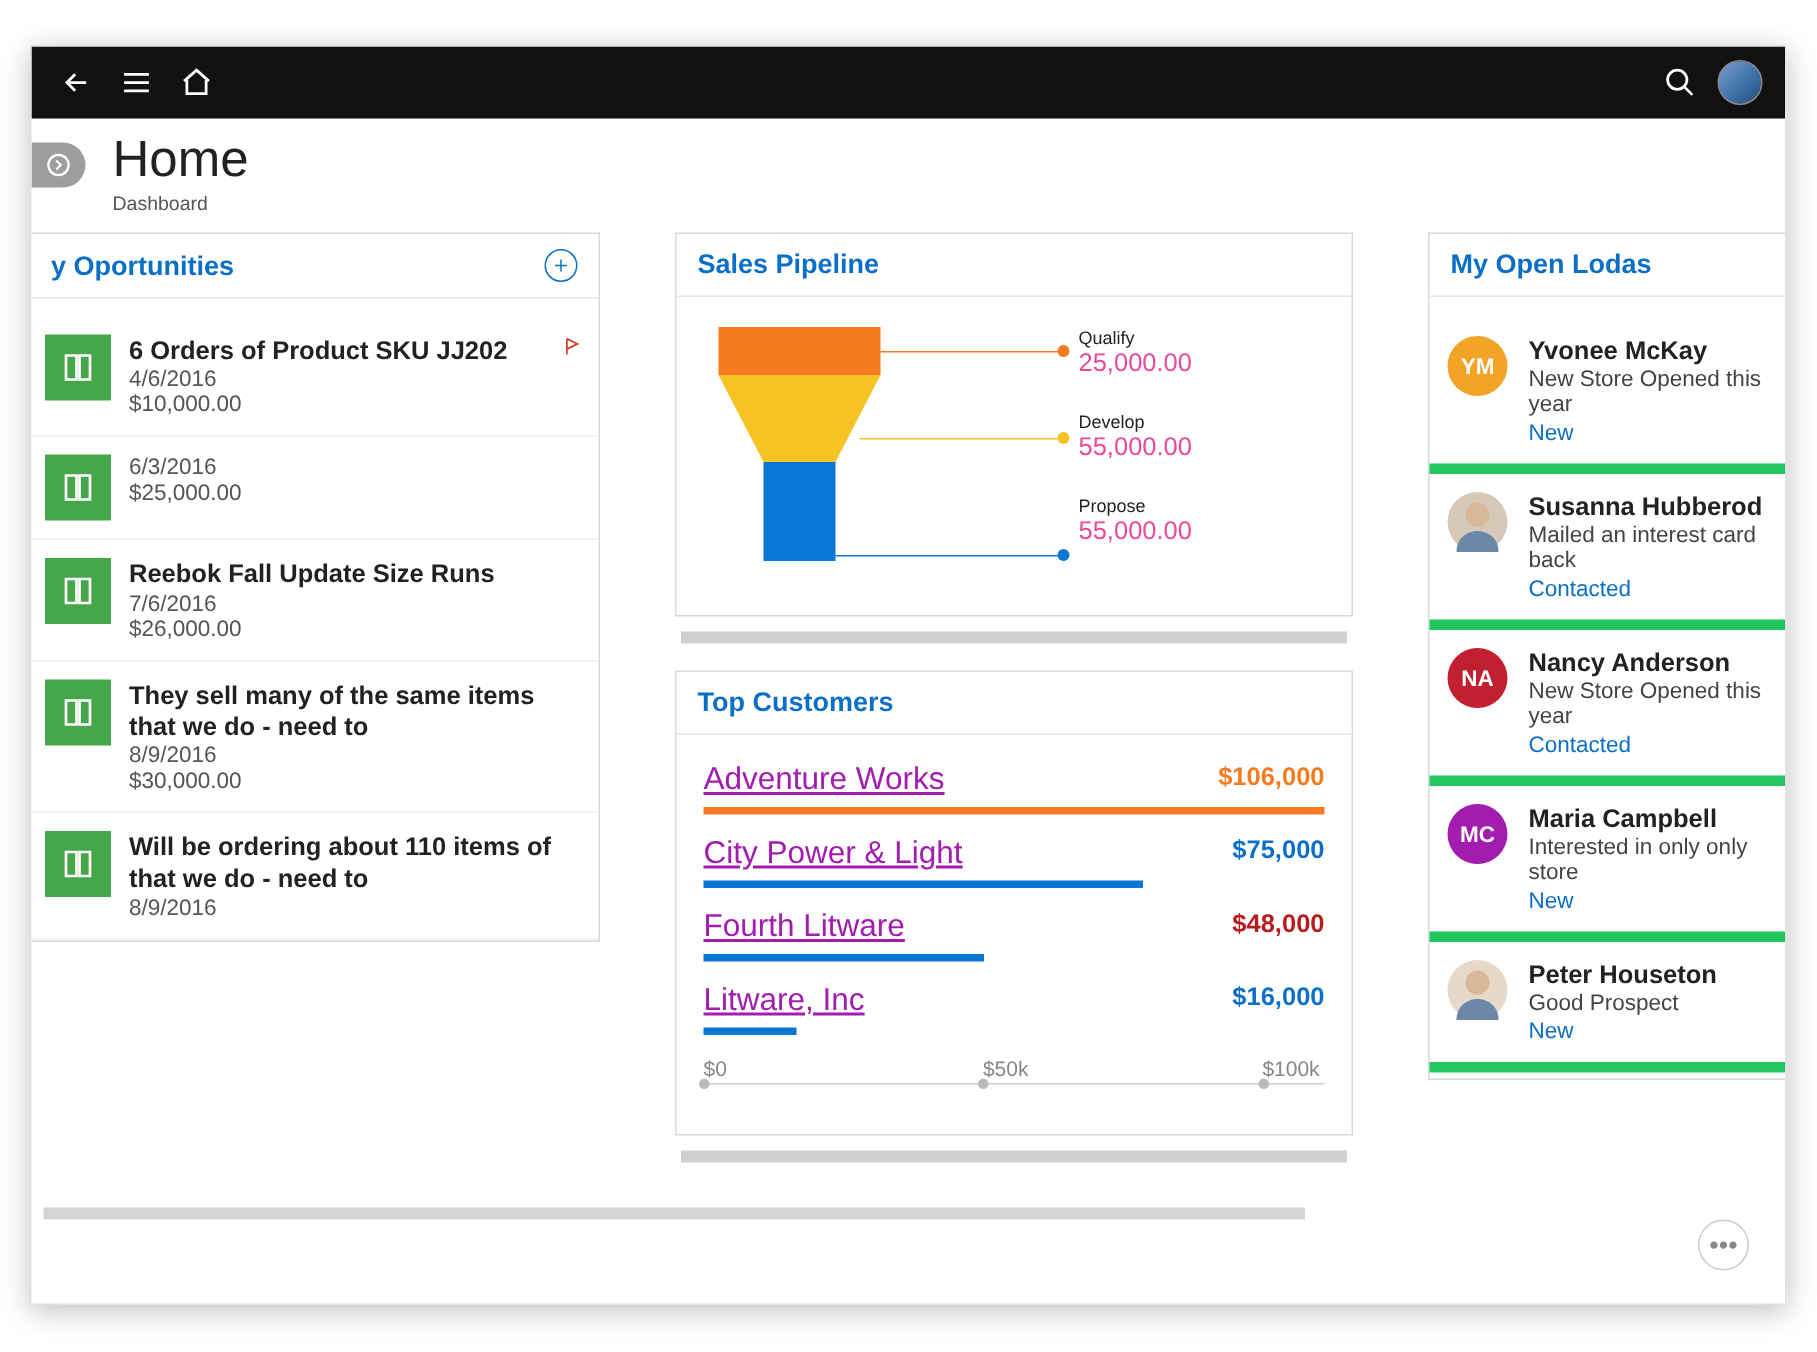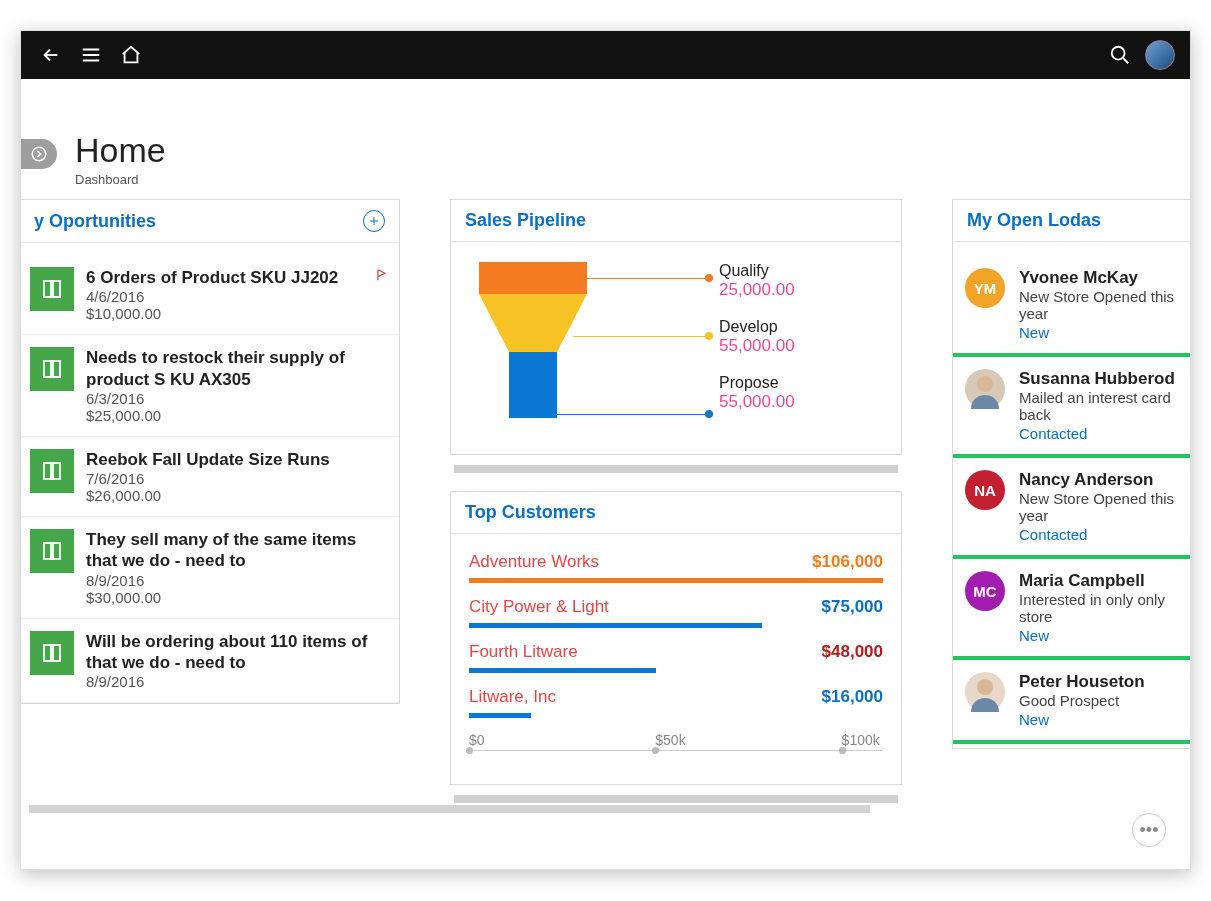--- a/index.html
+++ b/index.html
@@ -40,21 +40,20 @@
     width: 30px; height: 30px; border-radius: 50%;
     background: linear-gradient(135deg,#7a9ecf 0%,#3a6ea5 60%,#284b73 100%);
     border: 1px solid #888;
   }
 
   
   .page-header {
     display: flex;
     align-items: flex-start;
     padding: 8px 0 12px 0;
-    margin-top: 44px;
   }
   .expand-pill {
     width: 36px; height: 30px;
     background: #9e9e9e;
     border-radius: 0 15px 15px 0;
     display: flex; align-items: center; justify-content: center;
     margin-top: 8px;
     cursor: pointer;
   }
   .expand-pill svg { stroke: #fff; }
@@ -127,46 +126,46 @@
     margin-left: auto;
     color: #d04030;
   }
 
   
   .pipeline-body { padding: 20px 18px 22px 18px; }
   .funnel-area { width: 250px; position:relative; height:170px;}
   .funnel-shape { position:absolute; }
   .stage-labels { flex:1; }
   .stage { height:56px; }
-  .stage .n { font-size:16px; color:#222; }
+  .stage .n { font-size:12px; color:#222; }
   .stage .v { font-size:17px; color:#ec4899; }
   .connector {
     position:absolute;
     height:1px;
     border-top:1px solid;
   }
   .dot { position:absolute; width:8px;height:8px;border-radius:50%; }
 
   
   .cust-body { padding: 12px 18px 22px 18px; }
   .cust-row { padding: 6px 0 2px 0; cursor:pointer;}
   .cust-top { display:flex; }
-  .cust-name { font-size:17px; color:#ef4444; }
+  .cust-name { font-size:21px; color:#a21caf;text-decoration:underline; }
   .cust-val { margin-left:auto; font-size:17px; font-weight:600;}
   .cust-bar { height:5px; margin-top:6px; margin-bottom:6px;}
   .axis { position:relative; height:30px; margin-top:6px;}
   .axis-line { position:absolute; top:18px; left:0; right:0; height:1px; background:#ccc;}
   .tick { position:absolute; top:0; font-size:14px; color:#888;}
   .tick-dot { position:absolute; top:15px; width:7px;height:7px;border-radius:50%;background:#bbb;}
 
   
   .leads-body { padding: 4px 0; }
   .lead {
     display:flex; gap:14px; padding:12px 12px;
-    border-bottom:4px solid #22c55e;
+    border-bottom:7px solid #22c55e;
     cursor:pointer;
   }
   .lead:first-child { margin-top:10px;}
   .lead-avatar {
     width:40px;height:40px;border-radius:50%;
     display:flex;align-items:center;justify-content:center;
     color:#fff;font-weight:600;font-size:15px;
     flex-shrink:0;
   }
   .lead .n { font-size:17px; font-weight:600; color:#222;}
@@ -264,21 +263,20 @@
                   <path d="M5 3v18M5 3l12 6-12 6"></path>
                 </svg></div>
             </div>
             <div class="item">
     <div class="opp-icon">
       <svg width="24" height="24" viewBox="0 0 24 24" stroke-width="1.8">
                   <path d="M4 4h7v16H4zM13 4h7v16h-7z"></path>
                 </svg>
     </div>
     <div class="opp-text">
-      <div class="t">Needs to restock their supply of product S KU AX305</div>
       <div class="d">6/3/2016</div>
       <div class="a">$25,000.00</div>
     </div>
     </div>
             <div class="item">
     <div class="opp-icon">
       <svg width="24" height="24" viewBox="0 0 24 24" stroke-width="1.8">
                   <path d="M4 4h7v16H4zM13 4h7v16h-7z"></path>
                 </svg>
     </div>

